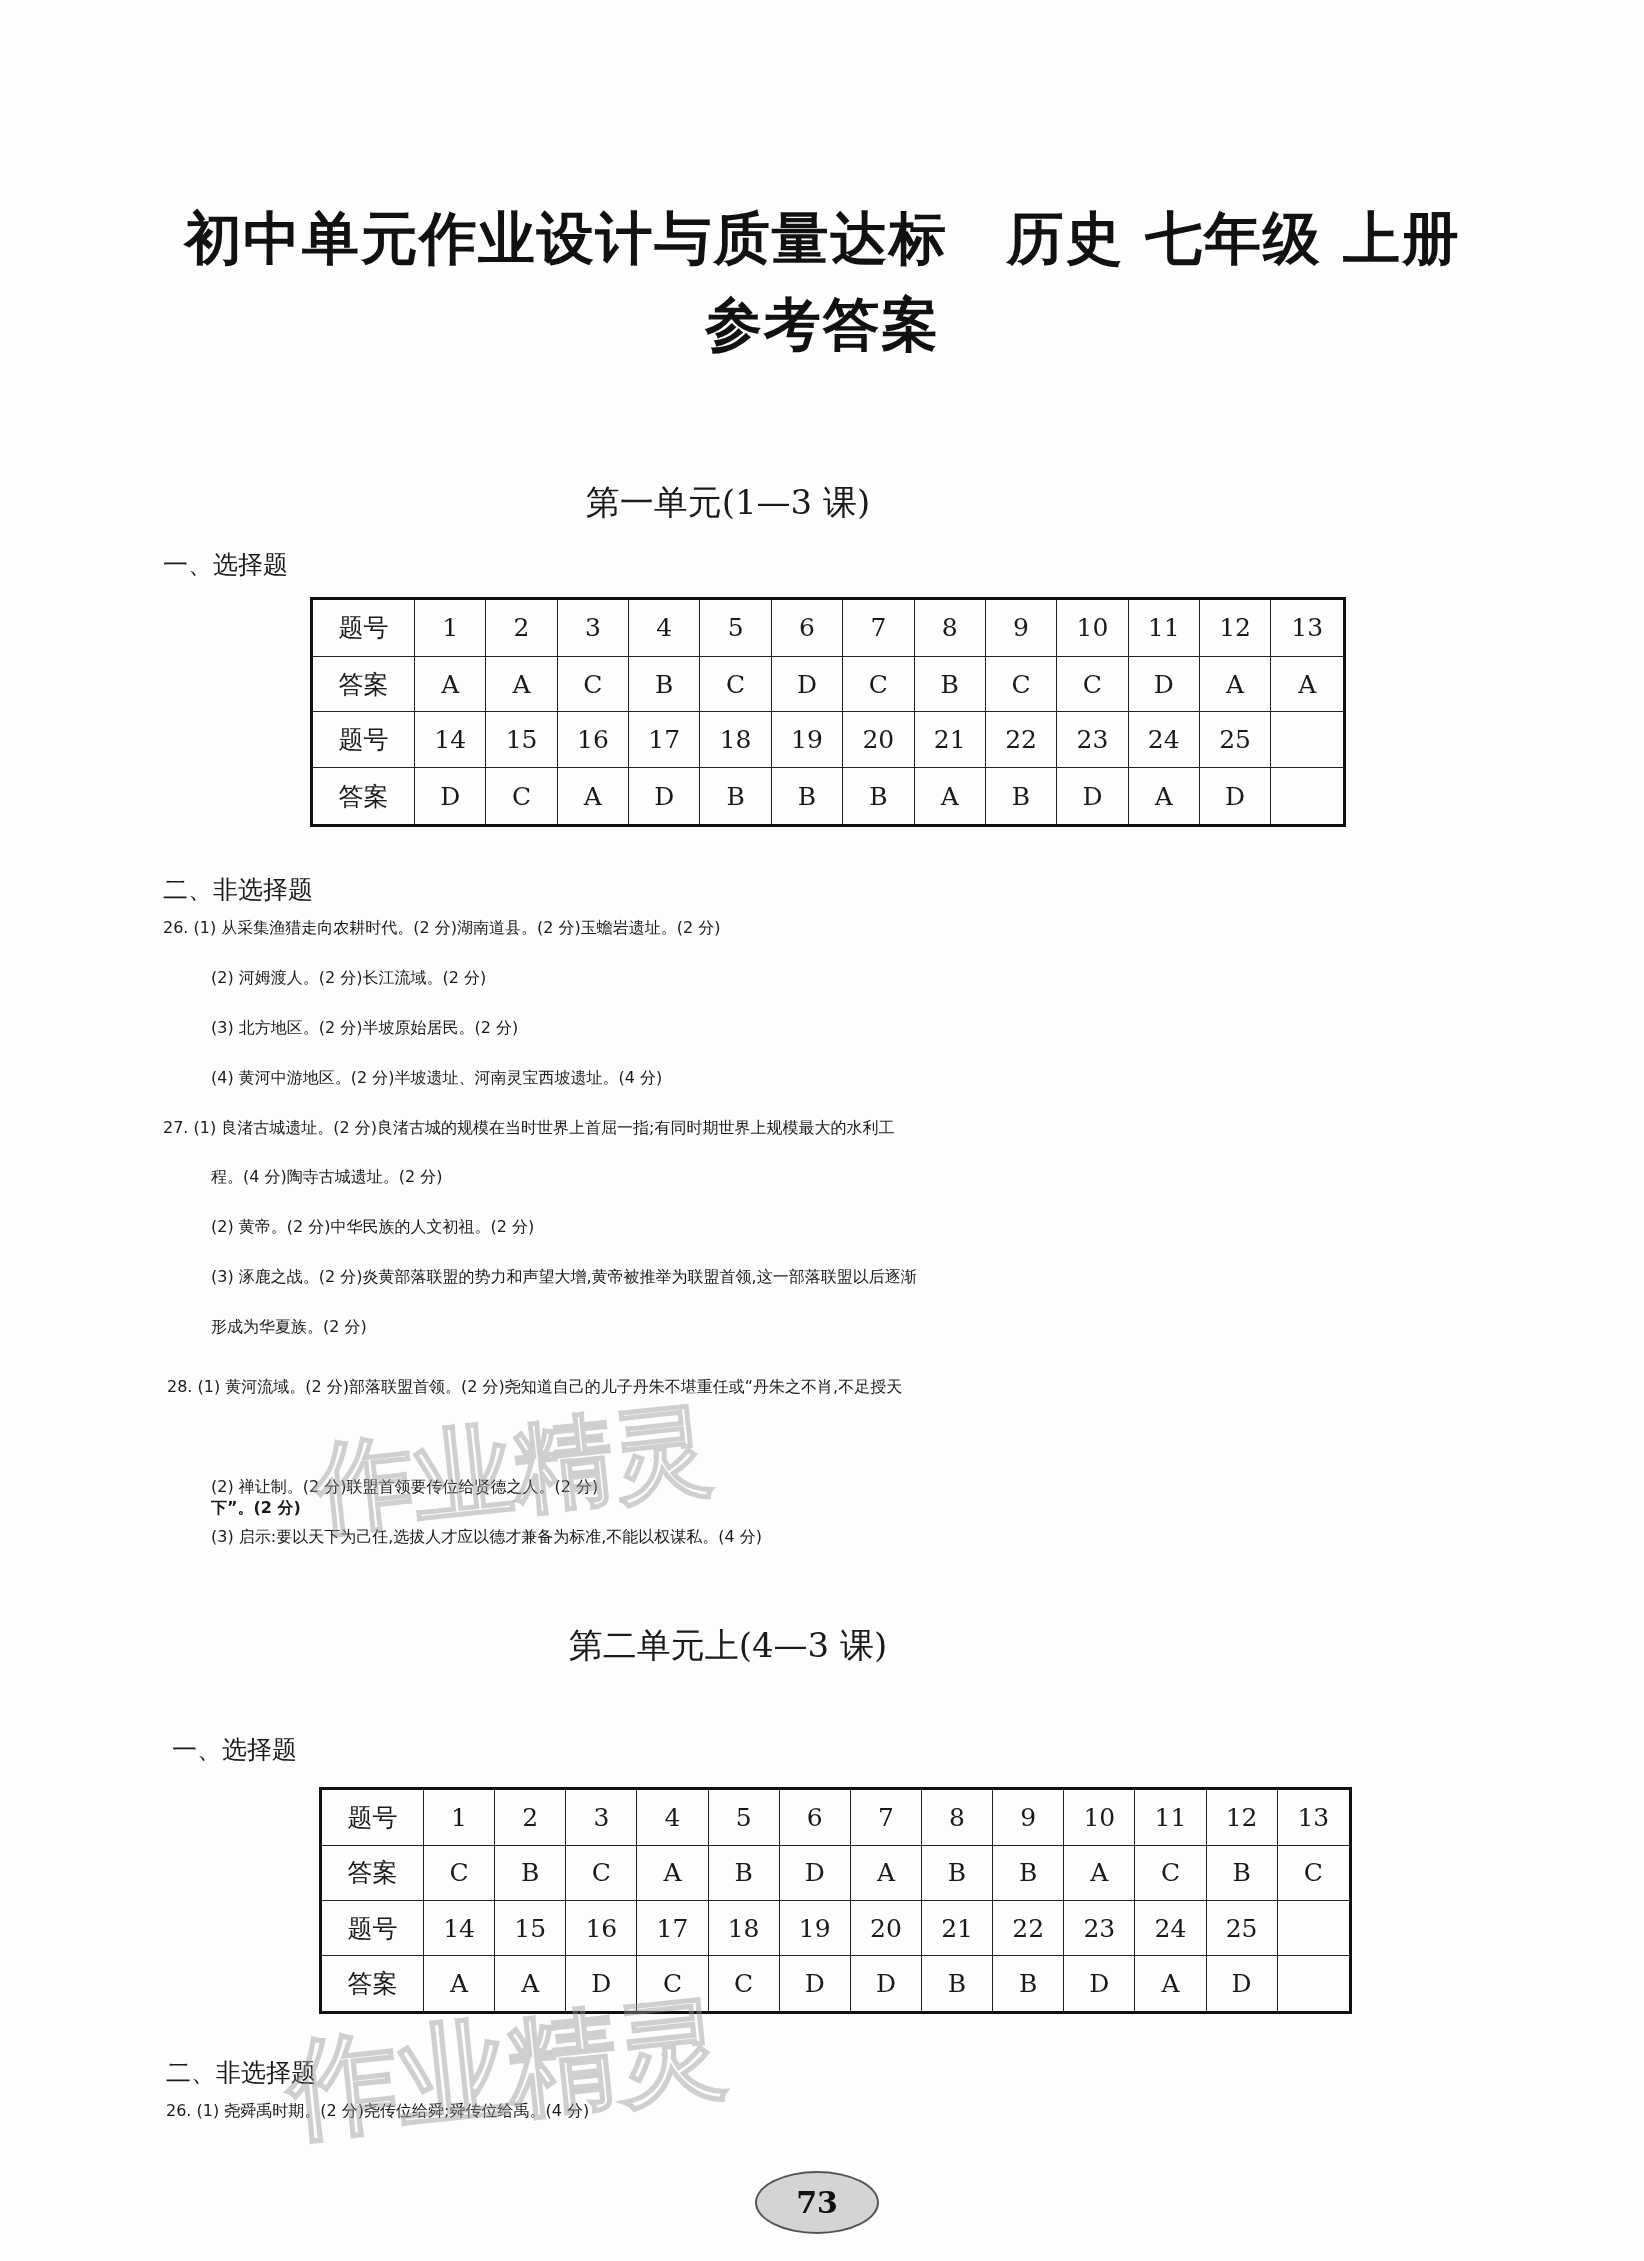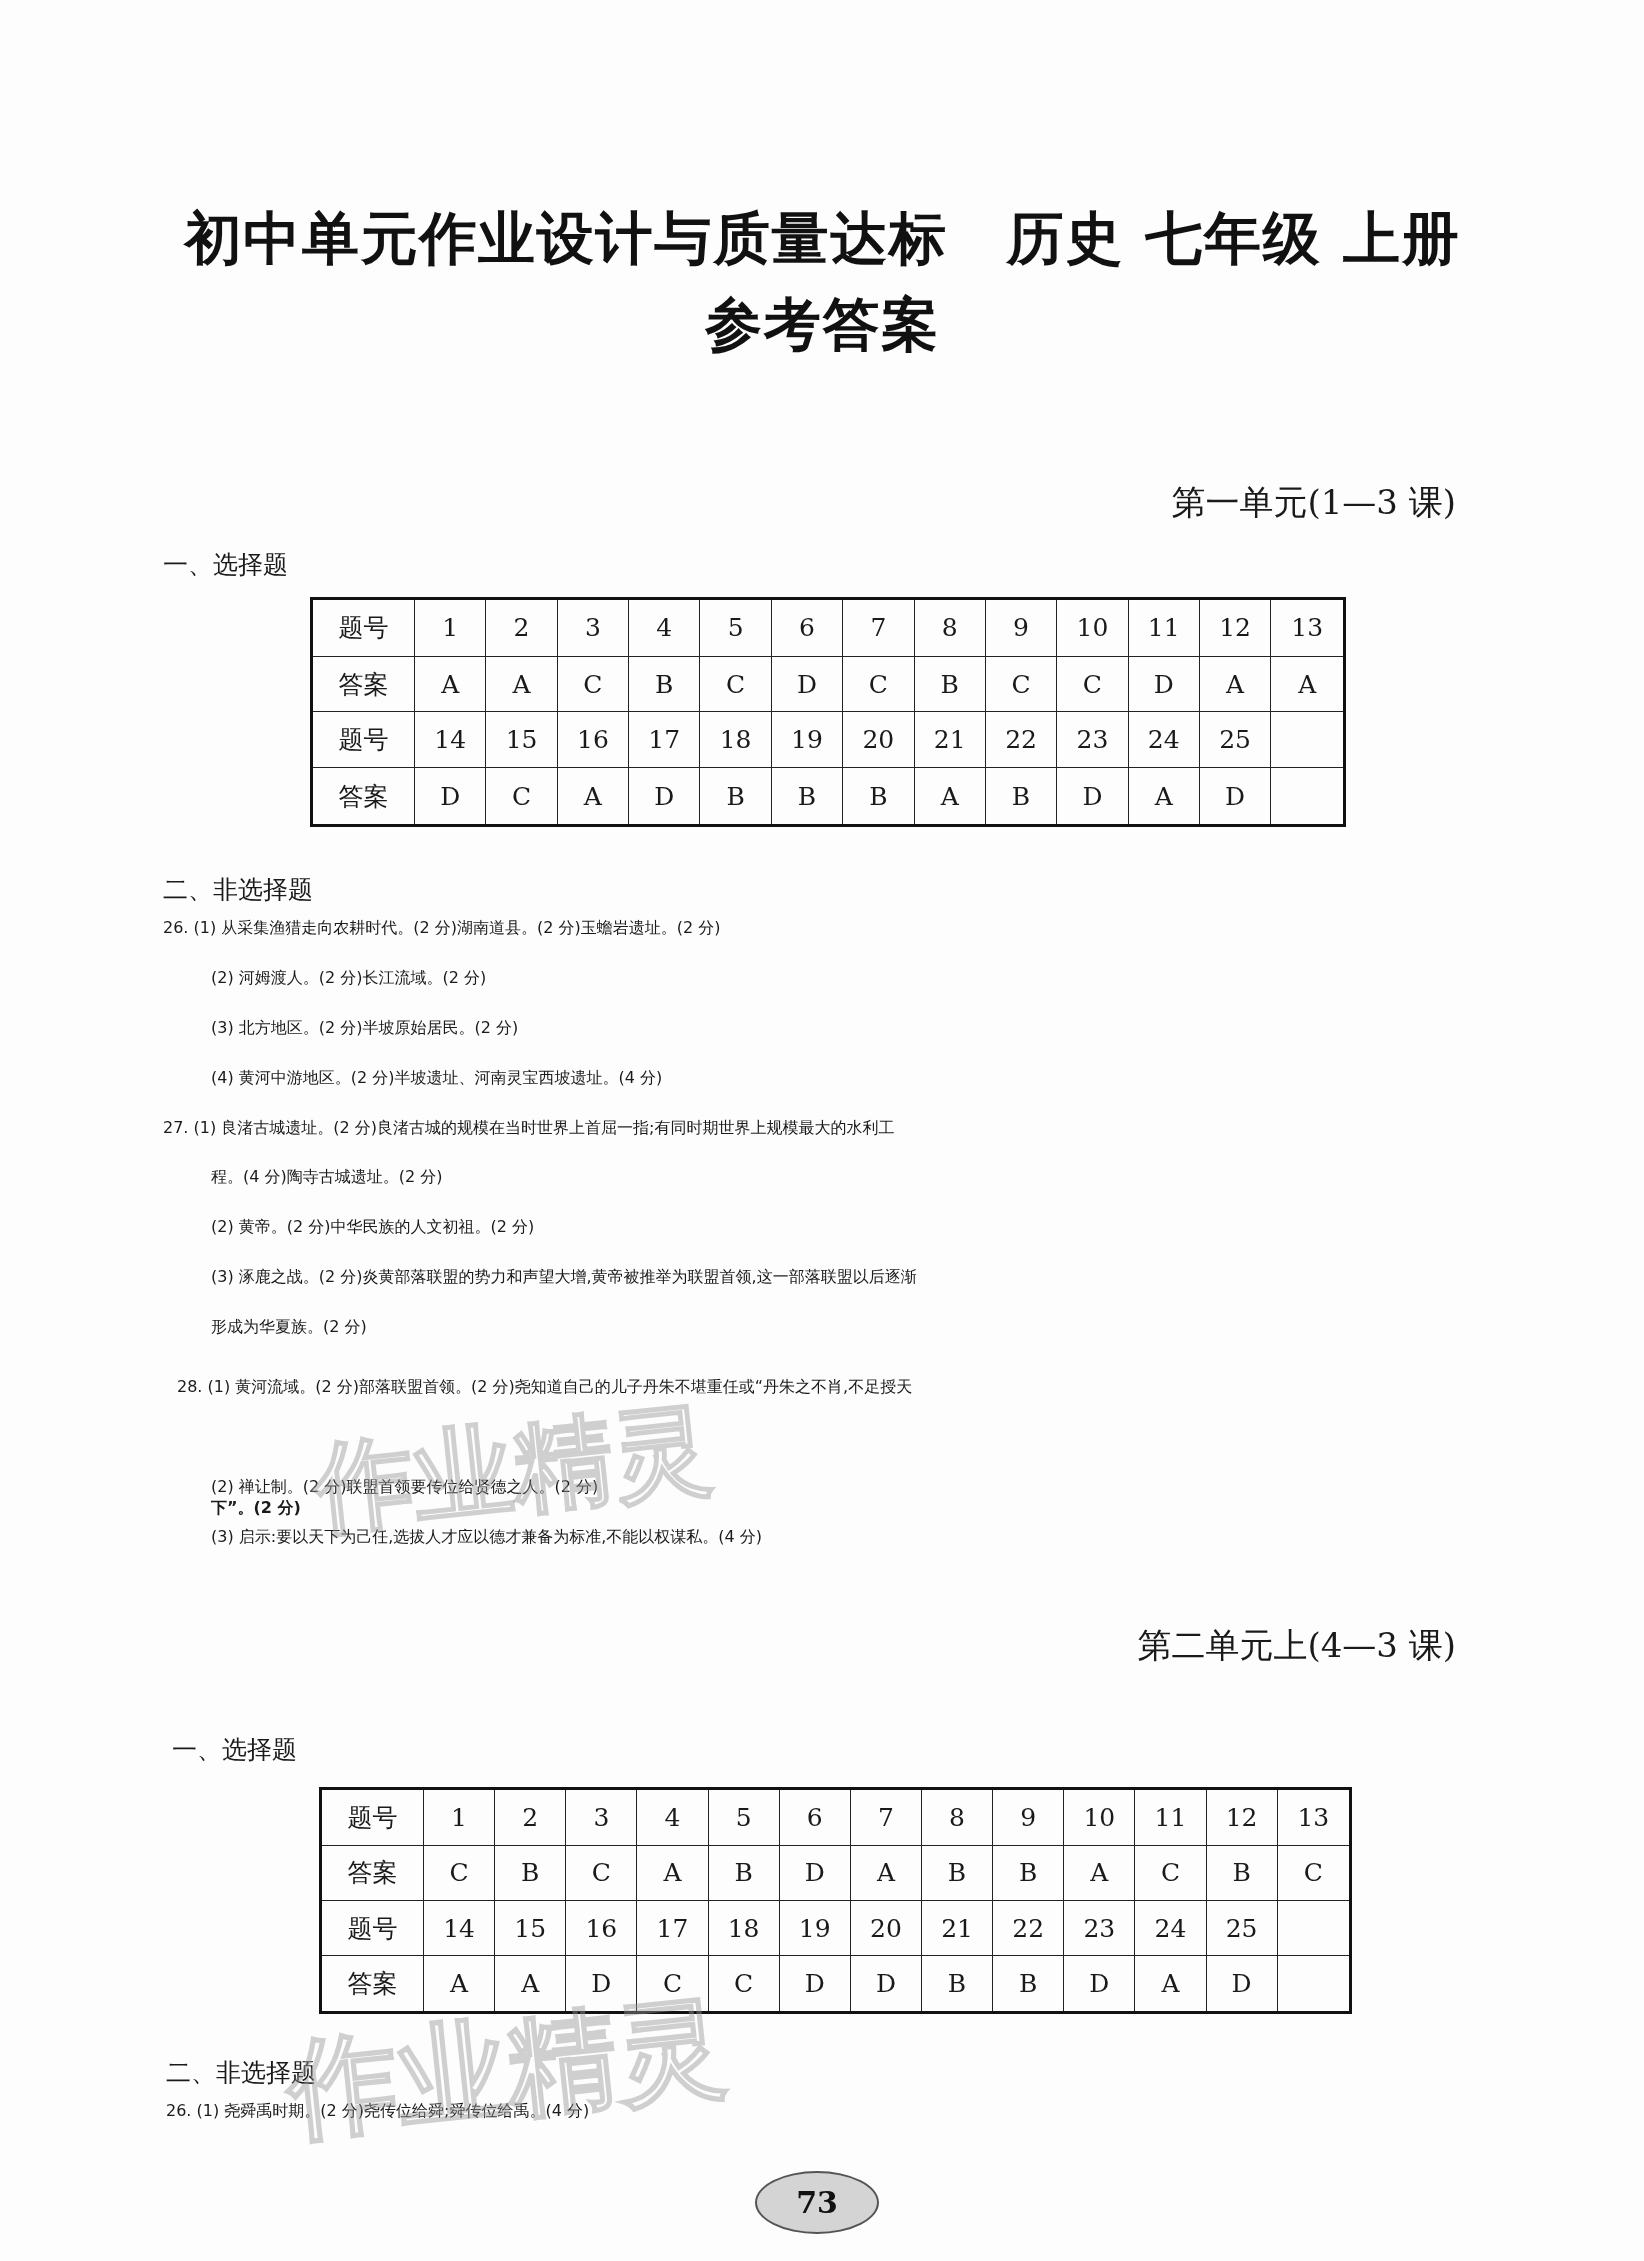--- a/index.html
+++ b/index.html
@@ -12,21 +12,21 @@
       color: #1a1a1a;
     }
     .title {
       position: absolute; left: 0; width: 1645px; text-align: center;
       font-family: "DejaVu Sans", "Liberation Sans", sans-serif;
       font-weight: bold; font-size: 57px; letter-spacing: 1.7px; color: #111;
     }
     .title.t1 { top: 201px; }
     .title.t2 { top: 287px; }
     .unit-heading {
-      position: absolute; left: 0; width: 1456px; text-align: right;
+      position: absolute; left: 0; width: 1456px; text-align: center;
       font-size: 34px; color: #1a1a1a;
     }
     .sec-label {
       position: absolute; font-size: 25px; color: #1a1a1a;
       font-family: "DejaVu Sans", "Liberation Sans", sans-serif;
     }
     table.ans {
       position: absolute;
       border-collapse: collapse;
       border: 3.4px solid #111;
@@ -145,21 +145,21 @@
 
 <div class="line" style="left:163px; top:918px;">26. (1) 从采集渔猎走向农耕时代。(2 分)湖南道县。(2 分)玉蟾岩遗址。(2 分)</div>
 <div class="line" style="left:211px; top:968px;">(2) 河姆渡人。(2 分)长江流域。(2 分)</div>
 <div class="line" style="left:211px; top:1018px;">(3) 北方地区。(2 分)半坡原始居民。(2 分)</div>
 <div class="line" style="left:211px; top:1068px;">(4) 黄河中游地区。(2 分)半坡遗址、河南灵宝西坡遗址。(4 分)</div>
 <div class="line" style="left:163px; top:1118px;">27. (1) 良渚古城遗址。(2 分)良渚古城的规模在当时世界上首屈一指;有同时期世界上规模最大的水利工</div>
 <div class="line" style="left:211px; top:1167px;">程。(4 分)陶寺古城遗址。(2 分)</div>
 <div class="line" style="left:211px; top:1217px;">(2) 黄帝。(2 分)中华民族的人文初祖。(2 分)</div>
 <div class="line" style="left:211px; top:1267px;">(3) 涿鹿之战。(2 分)炎黄部落联盟的势力和声望大增,黄帝被推举为联盟首领,这一部落联盟以后逐渐</div>
 <div class="line" style="left:211px; top:1317px;">形成为华夏族。(2 分)</div>
-<div class="line" style="left:177px; top:1377px;">28. (1) 黄河流域。(2 分)部落联盟首领。(2 分)尧知道自己的儿子丹朱不堪重任或“丹朱之不肖,不足授天</div>
+<div class="line" style="left:167px; top:1377px;">28. (1) 黄河流域。(2 分)部落联盟首领。(2 分)尧知道自己的儿子丹朱不堪重任或“丹朱之不肖,不足授天</div>
 <div class="line" style="left:211px; top:1498px;font-weight:bold;">下”。(2 分)</div>
 <div class="line" style="left:211px; top:1477px;">(2) 禅让制。(2 分)联盟首领要传位给贤德之人。(2 分)</div>
 <div class="line" style="left:211px; top:1527px;">(3) 启示:要以天下为己任,选拔人才应以德才兼备为标准,不能以权谋私。(4 分)</div>
 
 <div class="unit-heading" style="top:1623px;">第二单元上(4—3 课)</div>
 <div class="sec-label" style="left:172px; top:1733px;">一、选择题</div>
 
 <table class="ans" id="tbl2" style="left:319px; top:1787px; width:1033px; height:227px;">
   <tbody>
       <tr>

